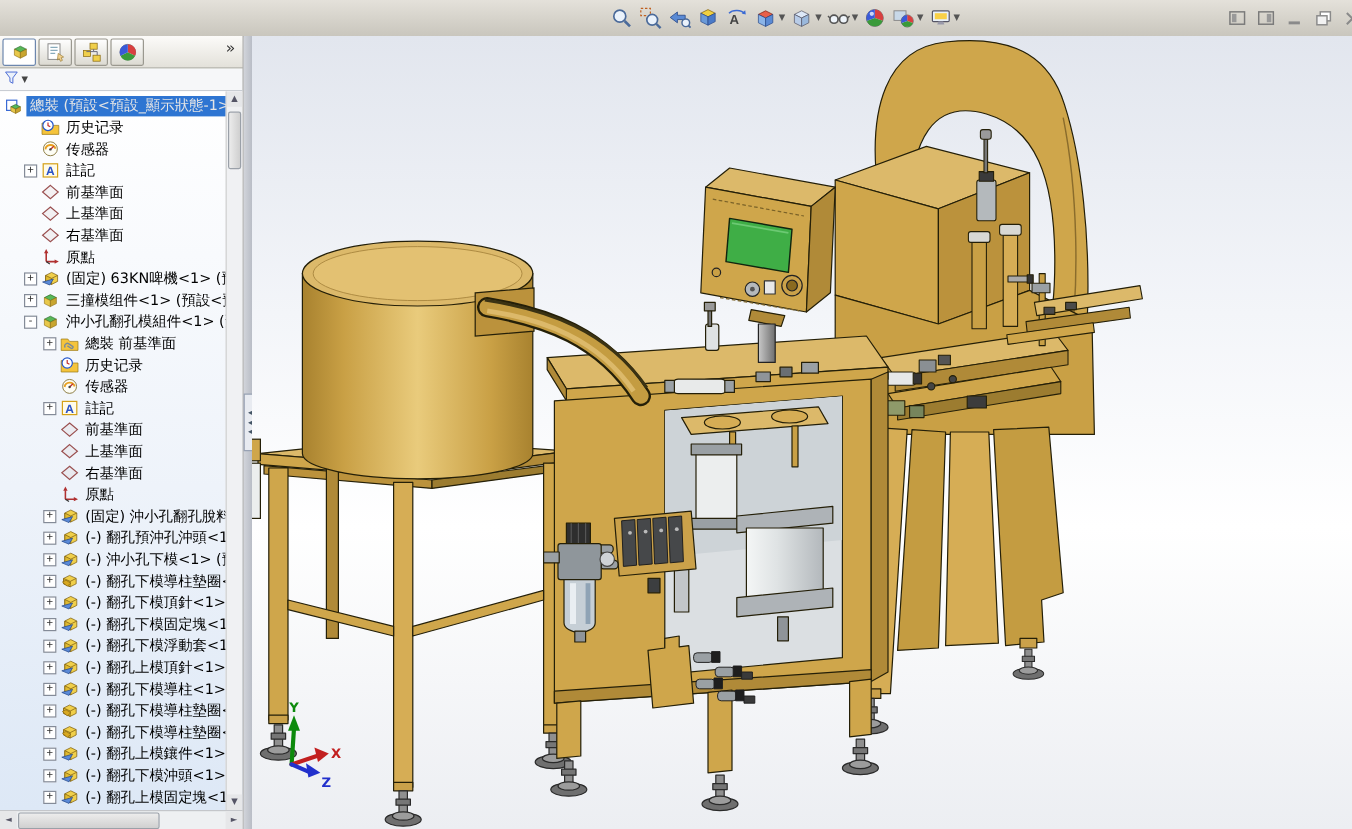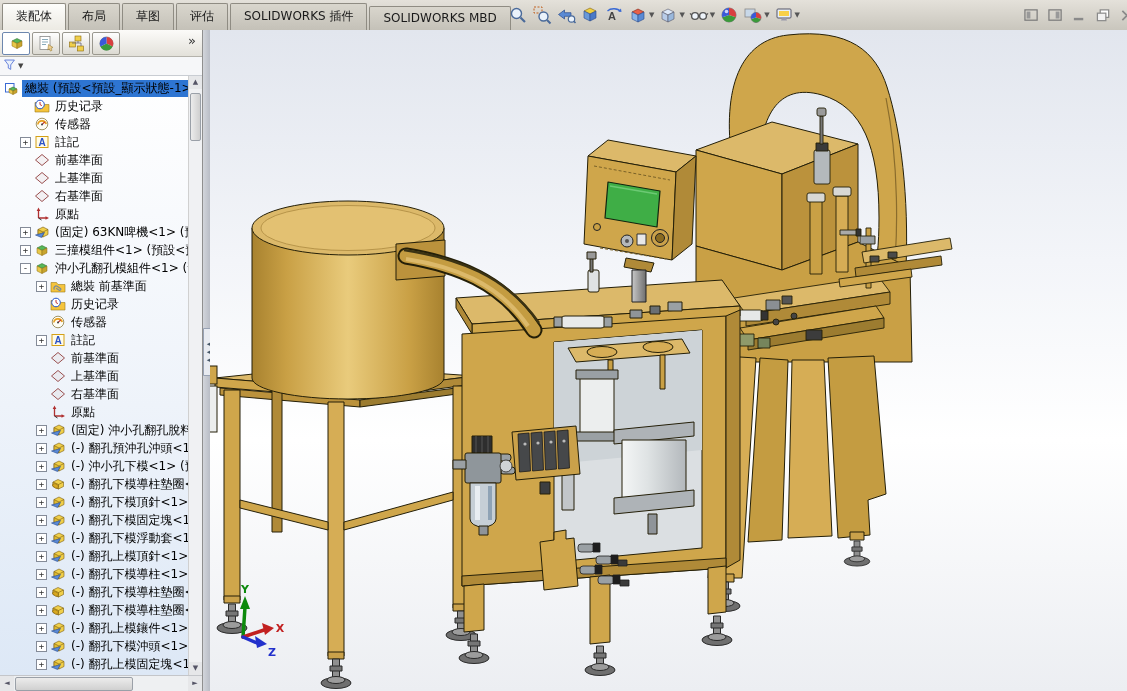--- a/index.html
+++ b/index.html
@@ -38,21 +38,21 @@
   .tree-wrap{flex:1;position:relative;overflow:hidden;
              background:linear-gradient(180deg,#ffffff,#eef3fa 55%,#dde8f6)}
   .tree{position:absolute;left:0;top:0;right:13px;bottom:0;padding-top:3px;overflow:hidden}
   .tree-row{height:18px;display:flex;align-items:center;font-size:12px;white-space:nowrap;color:#000}
   .expander{width:9px;height:9px;border:1px solid #848b98;background:#fff;font-size:9px;line-height:8px;
             text-align:center;color:#333;margin-right:3px;flex:none;box-sizing:content-box;font-family:"DejaVu Sans Mono",monospace}
   .exp-blank{flex:none}
   .ticon{width:16px;height:16px;flex:none;margin-right:2px}
   .ticon svg{width:16px;height:16px;display:block}
   .tlabel{padding:0 3px;flex:1;overflow:hidden}
-  .tree-row.selected .tlabel{background:#2e75d2;color:#000000}
+  .tree-row.selected .tlabel{background:#2e75d2;color:#e5e5e5}
   .vscroll{position:absolute;right:0;top:0;bottom:0;width:13px;background:#f0f1f3;border-left:1px solid #d0d0d0}
   .sbtn{position:absolute;left:0;width:13px;height:13px;font-size:7px;color:#556;text-align:center;
         line-height:13px;background:#e6e7e9}
   .vthumb{position:absolute;left:1px;right:1px;top:17px;height:46px;border:1px solid #9aa0a8;border-radius:2px;
           background:linear-gradient(90deg,#ececec,#cfcfcf)}
   .hscroll{height:15px;flex:none;background:#eef0f2;border-top:1px solid #c4c6ca;position:relative}
   .hbtn{position:absolute;top:0;width:14px;height:15px;font-size:7px;color:#556;text-align:center;
         line-height:15px;background:#e6e7e9}
   .hthumb{position:absolute;left:15px;top:1px;width:116px;height:12px;border:1px solid #9aa0a8;border-radius:2px;
           background:linear-gradient(#ececec,#d0d0d0)}
@@ -66,28 +66,20 @@
   
   .viewport{position:absolute;left:210px;top:30px;width:917px;height:661px;overflow:hidden;
             background:linear-gradient(180deg,#e2e6ee 0%,#f3f5f9 35%,#ffffff 62%,#eceef2 100%)}
   .scene{position:absolute;left:0;top:0;width:917px;height:661px}
   .scene text{font-family:"DejaVu Sans","Liberation Sans",sans-serif;font-weight:bold}
 </style>
 </head>
 <body>
 
 <div class="topbar">
-  <div class="tabs">
-      <div class="tab active">装配体</div>
-      <div class="tab">布局</div>
-      <div class="tab">草图</div>
-      <div class="tab">评估</div>
-      <div class="tab">SOLIDWORKS 插件</div>
-      <div class="tab">SOLIDWORKS MBD</div>
-    </div>
   <div class="vtoolbar">
       <div class="vt-btn">
         <span>
           <svg viewBox="0 0 20 20">
             <circle cx="8.5" cy="8.5" r="5" fill="#eaf2fb" stroke="#4a6a9a" stroke-width="1.4"></circle>
             <line x1="12.5" y1="12.5" x2="17" y2="17" stroke="#4a6a9a" stroke-width="2.2"></line>
           </svg>
         </span>
       </div>
       <div class="vt-btn">

